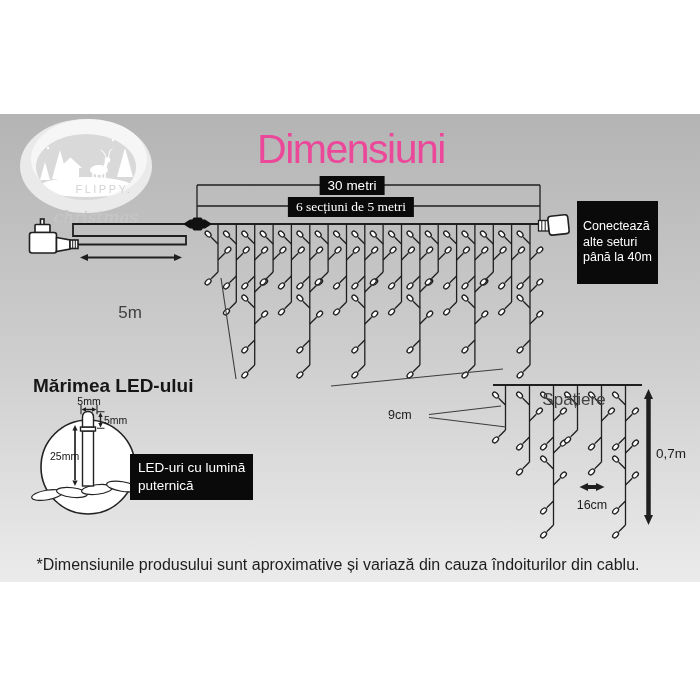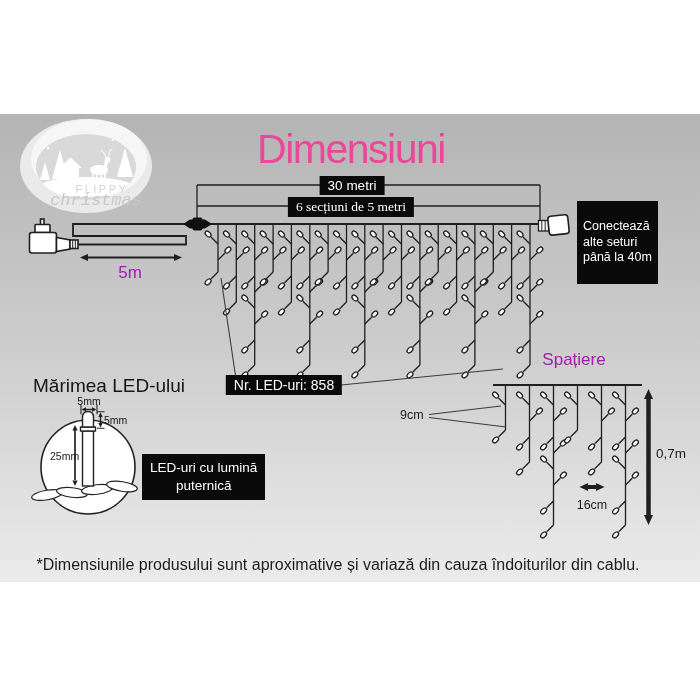--- a/index.html
+++ b/index.html
@@ -4,22 +4,22 @@
 <style>
   html,body{margin:0;padding:0;background:#fff;}
   #canvas{position:relative;width:700px;height:700px;background:#ffffff;overflow:hidden;
           font-family:"Liberation Sans",sans-serif;}
   #gray-band{position:absolute;left:0;top:114px;width:700px;height:468px;
              background:linear-gradient(180deg,#b4b4b4 0%,#cdcdcd 50%,#ebebeb 100%);}
   svg.layer{position:absolute;left:0;top:0;}
   .lbl{position:absolute;color:#1b1b1b;white-space:nowrap;line-height:1.15;}
   .center{transform:translateX(-50%);}
   .title{font-size:41px;letter-spacing:-1.5px;color:#ec4899;}
-  .h2{font-size:19px;color:#161616;}
-  .h3{font-size:17px;color:#a21caf;}
+  .h2{font-size:19px;color:#161616;font-weight:bold;}
+  .h3{font-size:17px;color:#404040;margin-top:40px;}
   .box{position:absolute;background:#0a0a0a;color:#ffffff;white-space:nowrap;}
   .dim-box{font-size:13.5px;padding:2px 8px;transform:translateX(-50%);}
   .note-box{font-size:12.5px;line-height:1.24;padding:18px 6px;}
   .led-box{font-size:13.5px;line-height:1.32;padding:5px 8px;}
   .meas{font-size:12.5px;color:#1c1c1c;}
   .tiny{font-size:10.5px;color:#161616;}
   .disclaimer{font-size:16px;color:#1d1d1d;width:676px;text-align:center;left:0;}
   .brand{font-size:11px;letter-spacing:2.5px;color:#d4d4d4;}
   .brand-sub{font-family:"DejaVu Serif",serif;font-style:italic;font-size:17px;color:#c7c7c7;}
 </style>
@@ -403,43 +403,42 @@
     <line x1="75" y1="430" x2="75" y2="480" stroke-width="1.7"></line>
     <polygon points="75,425 72.4,430.5 77.6,430.5" fill="#1f1f1f" stroke="none"></polygon>
           <polygon points="75,486 72.4,480.5 77.6,480.5" fill="#1f1f1f" stroke="none"></polygon>
   </g>
 </g>
     </svg>
 
   <div class="lbl title center" style="left:351px;top:126px;">Dimensiuni</div>
 
   <div class="lbl brand center" style="left:104px;top:183px;">FLIPPY.</div>
-  <div class="lbl brand-sub center" style="left:96px;top:191px;font-family:Liberation Mono, monospace;">christmas</div>
+  <div class="lbl brand-sub center" style="left:96px;top:208px;">christmas</div>
 
   <div class="box dim-box" style="left:352px;top:176px;">30 metri</div>
   <div class="box dim-box" style="left:351px;top:197px;font-family:Liberation Serif, serif;">6 secțiuni de 5 metri</div>
 
   <div class="box note-box" style="left:577px;top:201px;">
     <div>Conectează</div>
     <div>alte seturi</div>
     <div>până la 40m</div>
   </div>
 
-  <div class="box dim-box" style="left:284px;top:375px;font-size:14px;">Nr. LED-uri: 858</div>
 
   <div class="lbl h3 center" style="left:130px;top:263px;">5m</div>
 
   <div class="lbl h3 center" style="left:574px;top:350px;">Spațiere</div>
-  <div class="lbl meas" style="left:400px;top:408px;">9cm</div>
+  <div class="lbl meas" style="left:388px;top:408px;">9cm</div>
   <div class="lbl meas center" style="left:592px;top:492px;margin-top:6px;">16cm</div>
   <div class="lbl meas" style="left:656px;top:446px;font-size:13.5px;">0,7m</div>
 
   <div class="lbl h2" style="left:33px;top:375px;">Mărimea LED-ului</div>
   <div class="lbl tiny center" style="left:89px;top:395px;">5mm</div>
   <div class="lbl tiny" style="left:104px;top:414px;">5mm</div>
   <div class="lbl tiny" style="left:50px;top:450px;">25mm</div>
-  <div class="box led-box" style="left:142px;top:454px;text-align:center;">
+  <div class="box led-box" style="left:130px;top:454px;">
     <div>LED-uri cu lumină</div>
     <div>puternică</div>
   </div>
 
   <div class="lbl disclaimer" style="top:556px;">*Dimensiunile produsului sunt aproximative și variază din cauza îndoiturilor din cablu.</div>
 </div>
 
 </body></html>

